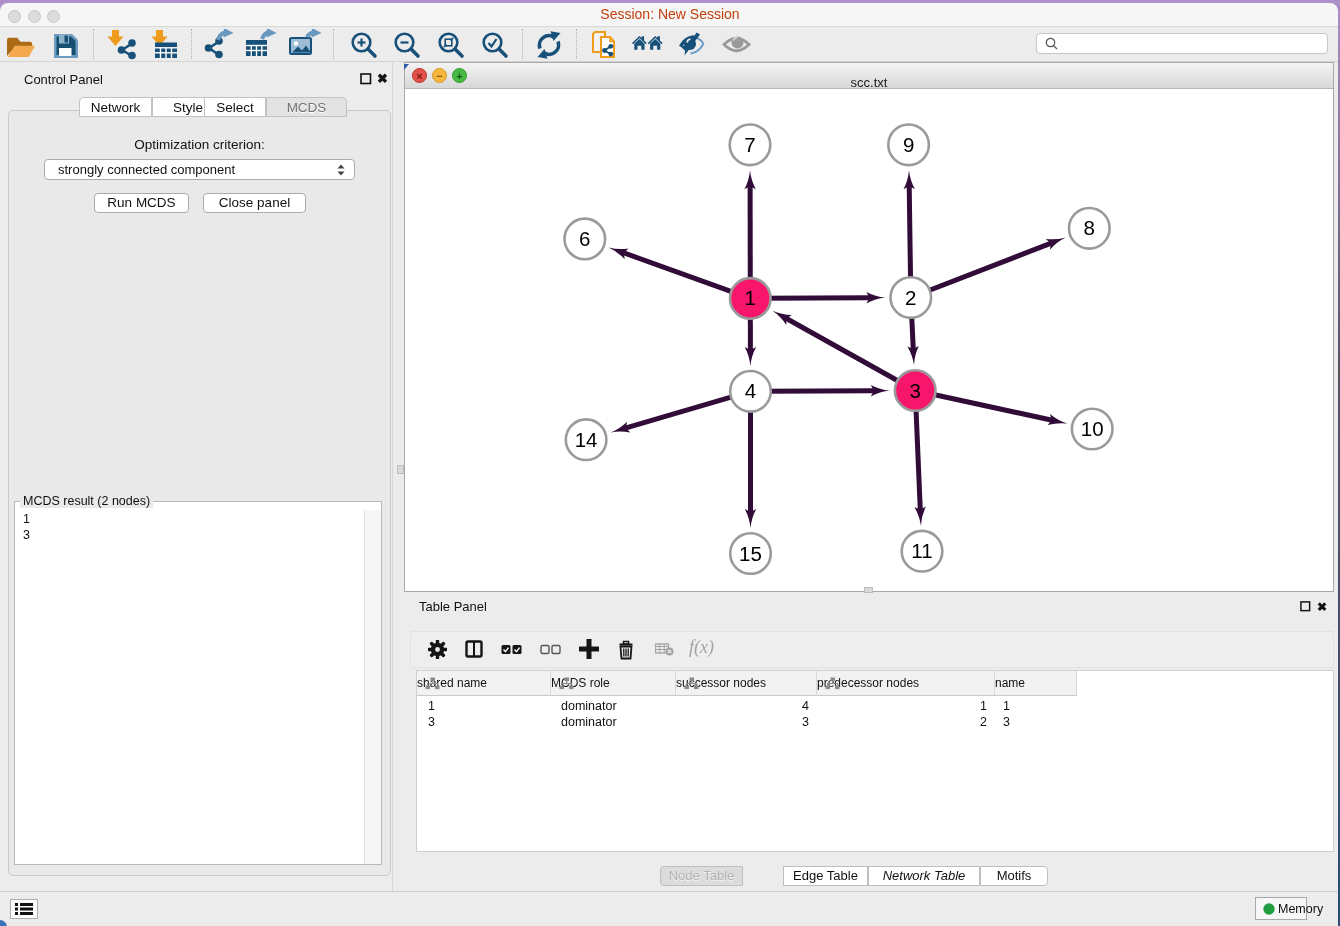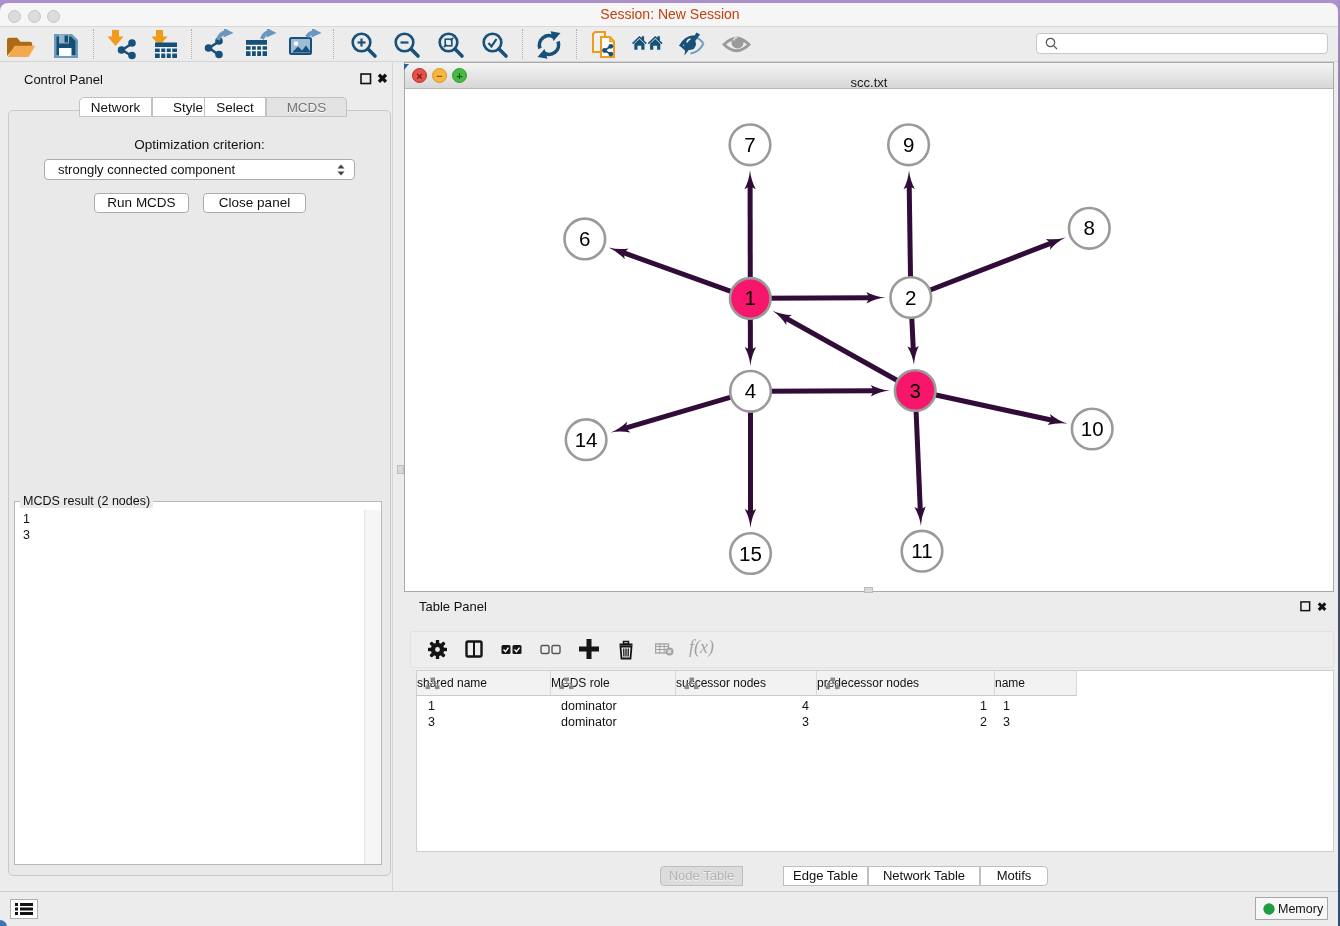--- a/index.html
+++ b/index.html
@@ -34,21 +34,21 @@
 
 #tp-title { left:419px; top:599px; font-size:13px; color:#111; }
 #tp-toolbar { left:410px; top:631px; width:924px; height:37px; background:#eeeeee; border:1px solid #e2e2e2; border-radius:3px; }
 #tp-table { left:416px; top:670px; width:918px; height:182px; background:#fff; border:1px solid #cfcfcf; }
 .th { position:absolute; top:0; height:25px; background:#f2f2f2; border-right:1px solid #d9d9d9; border-bottom:1px solid #c9c9c9; font-size:12px; color:#111; text-align:left; line-height:24px; }
 .td { position:absolute; font-size:12.5px; color:#111; line-height:16px; }
 .tptab { position:absolute; top:866px; height:20px; background:#fff; border:1px solid #bfbfbf; font-size:13px; color:#111; text-align:center; line-height:18px; }
 
 #statusbar { left:0; top:891px; width:1338px; height:35px; background:#ececec; border-top:1px solid #cfcfcf; }
 #listbtn { left:10px; top:899px; width:28px; height:20px; background:#fdfdfd; border:1px solid #b0b0b0; }
-#membtn { left:1255px; top:897px; width:73px; height:23px; background:#f7f7f7; border:1px solid #a8a8a8; font-size:13px; color:#111; }
+#membtn { left:1255px; top:897px; width:52px; height:23px; background:#f7f7f7; border:1px solid #a8a8a8; font-size:13px; color:#111; }
 .panelico { position:absolute; font-weight:bold; color:#111; }
 </style>
 </head>
 <body>
 <div class="abs" id="deskstrip"></div>
 <div class="abs" id="edgeR"></div>
 <div class="abs" id="titlebar">
   <div class="tl" style="left:8px;"></div>
   <div class="tl" style="left:27.5px;"></div>
   <div class="tl" style="left:47px;"></div>
@@ -394,21 +394,21 @@
   <div class="td" style="left:400px;top:26.5px;width:170px;text-align:right;">1</div>
   <div class="td" style="left:586px;top:26.5px;">1</div>
   <div class="td" style="left:11px;top:42.5px;">3</div>
   <div class="td" style="left:144px;top:42.5px;">dominator</div>
   <div class="td" style="left:259px;top:42.5px;width:133px;text-align:right;">3</div>
   <div class="td" style="left:400px;top:42.5px;width:170px;text-align:right;">2</div>
   <div class="td" style="left:586px;top:42.5px;">3</div>
 </div>
 <div class="tptab" style="left:660px;width:83px;background:#dcdcdc;color:#b3b3b3;text-shadow:0 1px 0 #f5f5f5;border-radius:4px 0 0 4px;">Node Table</div>
 <div class="tptab" style="left:783px;width:85px;">Edge Table</div>
-<div class="tptab" style="left:868px;width:112px;">Network Table</div>
+<div class="tptab" style="left:868px;width:112px;font-style:italic;">Network Table</div>
 <div class="tptab" style="left:980px;width:68px;border-radius:0 4px 4px 0;">Motifs</div>
 
 <div class="abs" id="statusbar"></div>
 <div class="abs" id="listbtn">
   <svg width="18" height="14" style="position:absolute;left:4px;top:2px;" viewBox="0 0 18 14">
     <g fill="#111">
         <rect x="0" y="1" width="3" height="3"></rect>
         <rect x="5" y="1" width="13" height="3"></rect>
     <rect x="0" y="5.5" width="3" height="3"></rect>
         <rect x="5" y="5.5" width="13" height="3"></rect>

